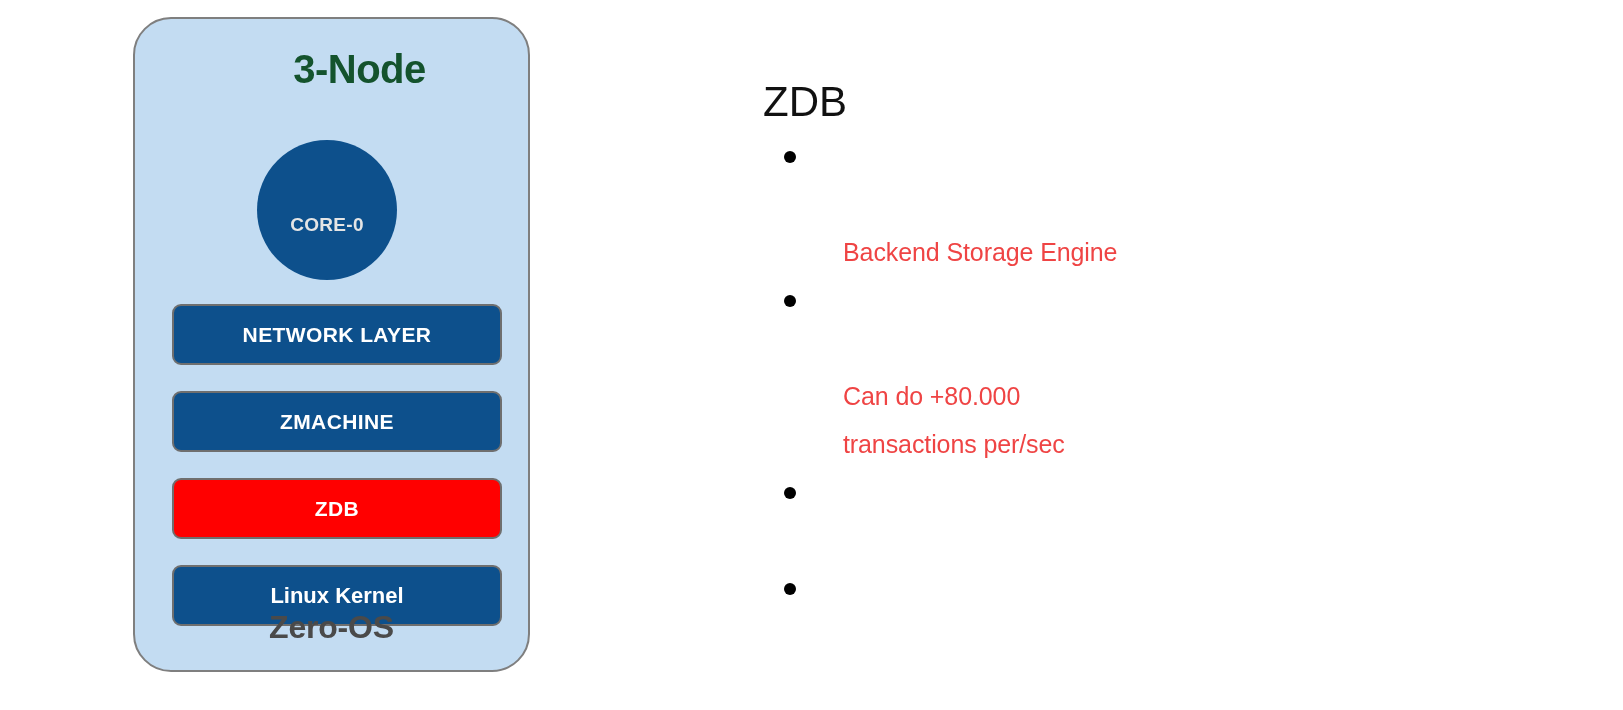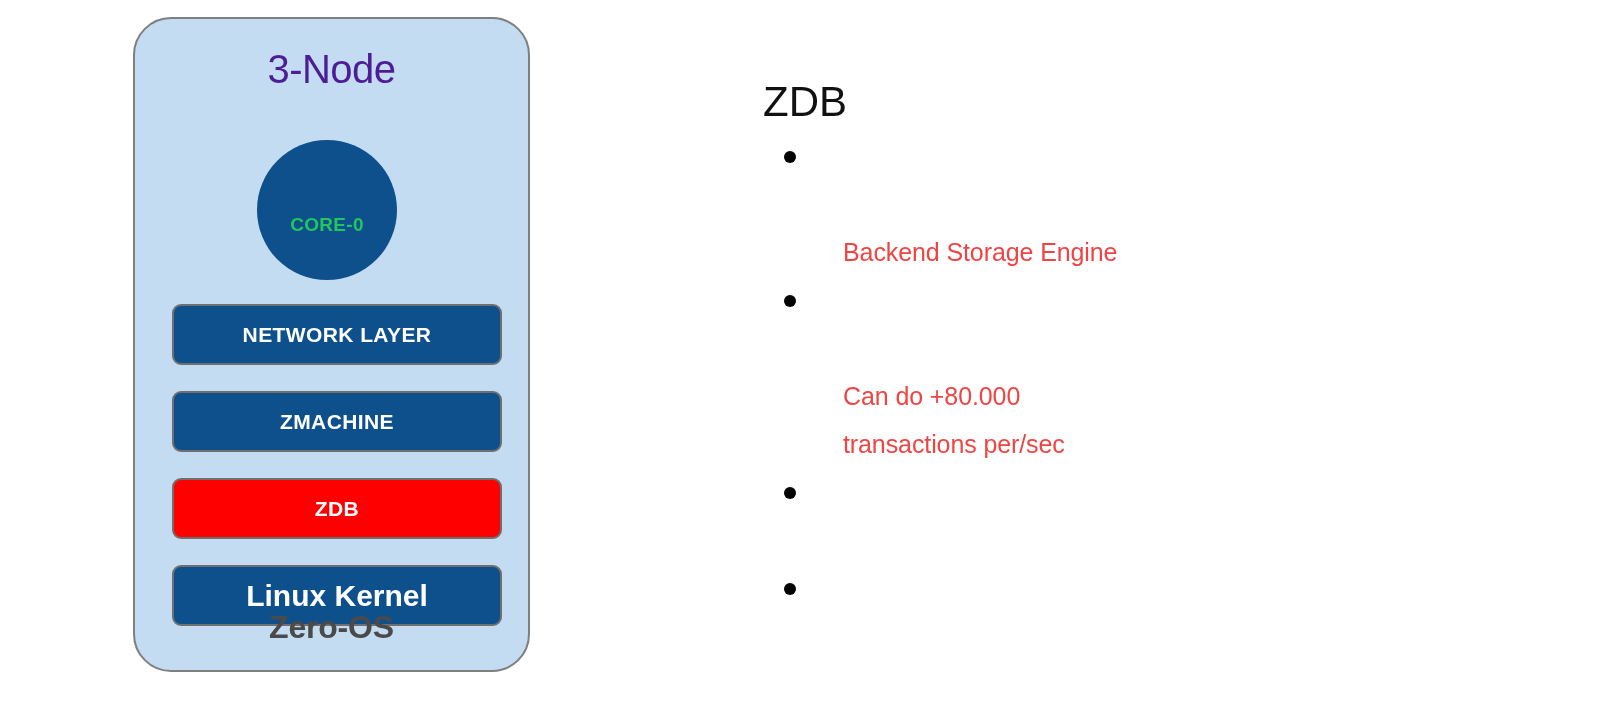--- a/index.html
+++ b/index.html
@@ -29,23 +29,24 @@
     border-radius: 38px;
   }
 
   .node-title {
     position: absolute;
     left: 0;
     top: 28px;
     width: 100%;
     text-align: center;
     font-size: 40px;
-    font-weight: normal;
-    color: #4c1d95;
+    font-weight: bold;
+    color: #14532d;
     letter-spacing: -0.5px;
+    padding-left: 28px;
   }
 
   .node-footer {
     position: absolute;
     left: 0;
     bottom: 24px;
     width: 100%;
     text-align: center;
     font-size: 32px;
     font-weight: bold;
@@ -59,21 +60,21 @@
     top: 121px;
     width: 140px;
     height: 140px;
     border-radius: 50%;
     background: #0d508c;
     display: flex;
     align-items: center;
     justify-content: center;
   }
   .core-label {
-    color: #22c55e;
+    color: #e5e5e5;
     font-size: 19px;
     font-weight: bold;
     letter-spacing: 0.3px;
     margin-top: 30px;
   }
 
   .layer-stack {
     position: absolute;
     left: 37px;
     top: 285px;
@@ -94,21 +95,21 @@
   }
   .layer-box.blue  { background: #0d508c; }
   .layer-box.red   { background: #ff0000; }
 
   .layer-label {
     font-size: 21px;
     font-weight: bold;
     letter-spacing: 0.4px;
   }
   .layer-label.small {
-    font-size: 30px;
+    font-size: 22px;
     letter-spacing: 0px;
   }
 
   
   .zdb-block {
     position: absolute;
     left: 763px;
     top: 78px;
     width: 700px;
   }

